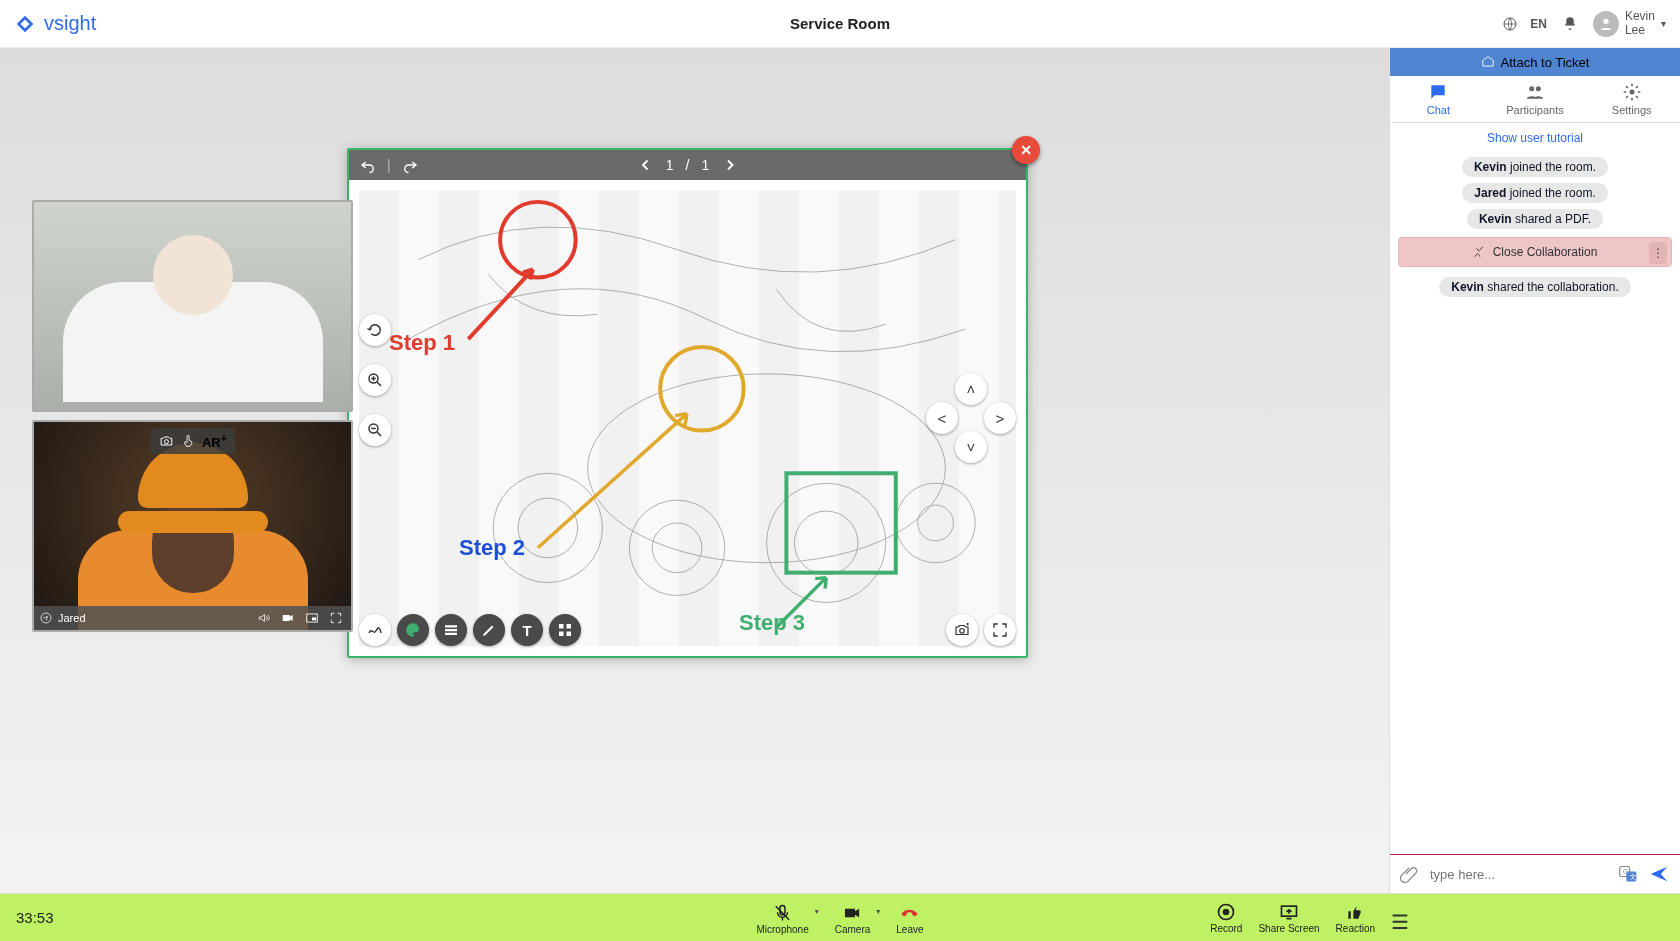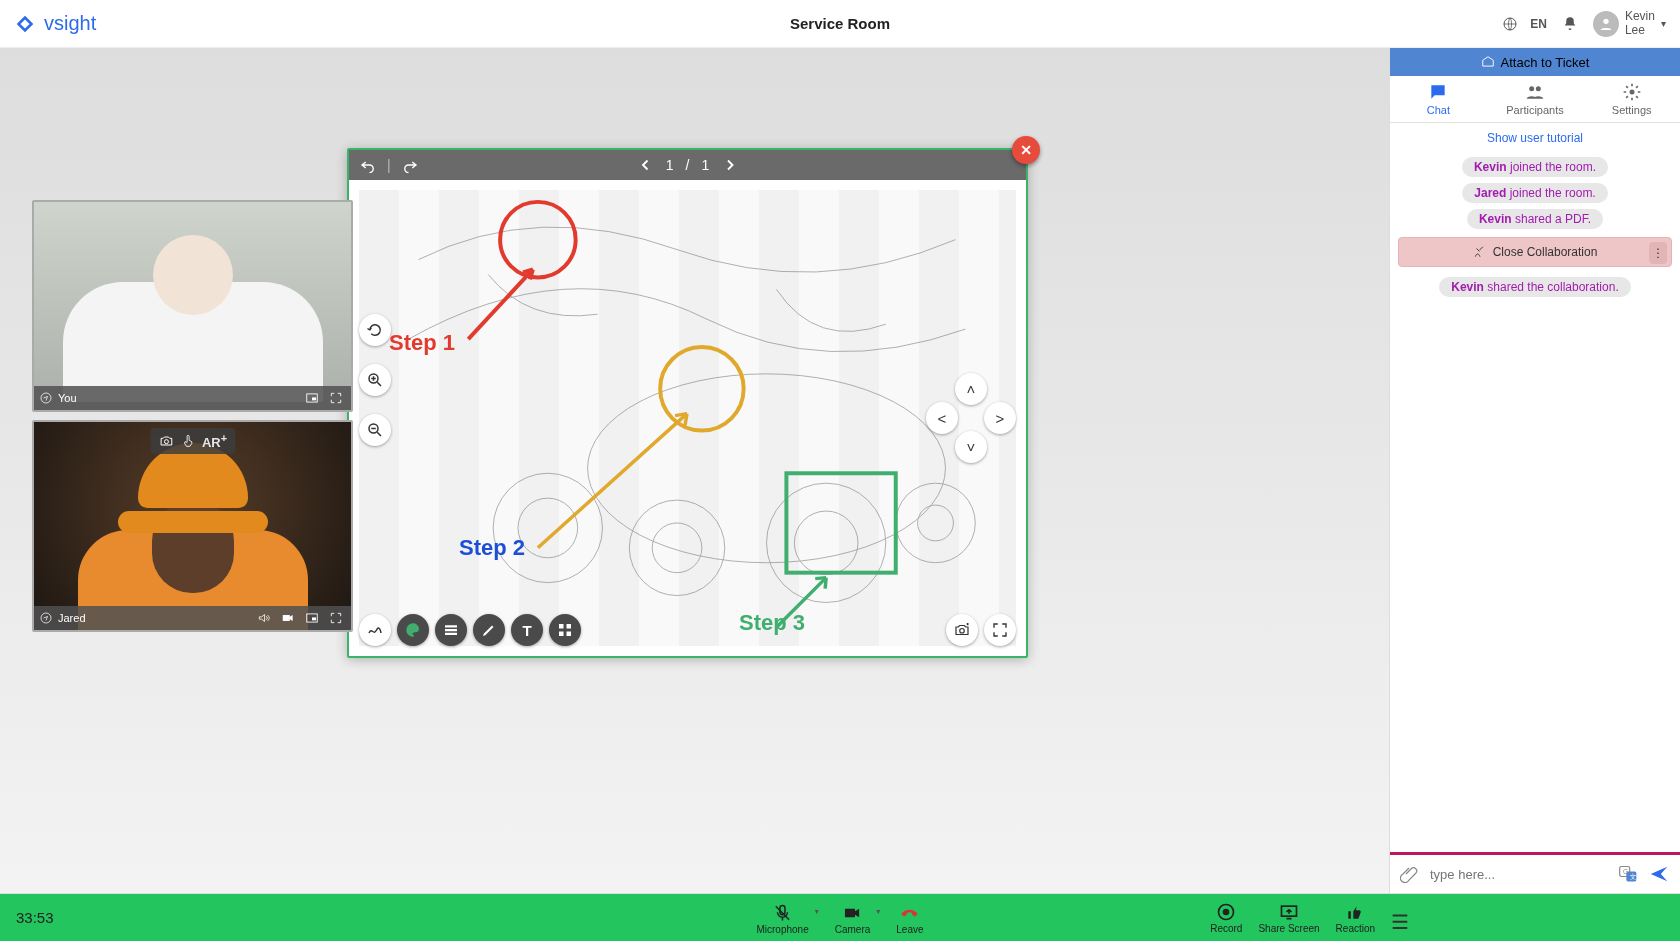--- a/index.html
+++ b/index.html
@@ -34,21 +34,21 @@
   .stage{flex:1 1 auto;position:relative;background:linear-gradient(180deg,#ddd,#f3f3f3);overflow:hidden;}
   aside.side{flex:0 0 var(--side-w);display:flex;flex-direction:column;border-left:1px solid #ddd;background:#fff;}
 
   
   .tiles{position:absolute;left:32px;top:152px;width:321px;display:flex;flex-direction:column;gap:8px;z-index:6;}
   .tile{position:relative;border:2px solid #aaa;border-radius:2px;overflow:hidden;background:#777;height:212px;}
   .tile-img{position:absolute;inset:0;}
   .tile-bar{position:absolute;left:0;right:0;bottom:0;height:24px;background:rgba(80,80,80,.85);display:flex;align-items:center;gap:6px;padding:0 6px;color:#fff;font-size:11px;}
   .tile-bar .spacer{flex:1;}
   .tile-bar .ico{width:18px;height:18px;display:flex;align-items:center;justify-content:center;}
-  .tile-top{position:absolute;top:6px;left:50%;transform:translateX(-50%);display:flex;gap:6px;background:rgba(60,60,60,.85);border-radius:4px;padding:4px 8px;color:#e5e5e5;font-size:13px;align-items:center;}
+  .tile-top{position:absolute;top:6px;left:50%;transform:translateX(-50%);display:flex;gap:6px;background:rgba(60,60,60,.85);border-radius:4px;padding:4px 8px;color:#000000;font-size:13px;align-items:center;}
   .ar-plus{font-weight:600;}
 
   
   .portrait-a{background:linear-gradient(#cfd4cd,#aab0a9);}
   .portrait-a::after{content:"";position:absolute;left:50%;top:16%;transform:translateX(-50%);width:80px;height:80px;border-radius:50%;background:#f1e3d6;}
   .portrait-a::before{content:"";position:absolute;left:50%;bottom:8px;transform:translateX(-50%);width:260px;height:120px;border-radius:60px 60px 0 0;background:#f4f4f4;}
   .portrait-b{background:radial-gradient(circle at 50% 40%,#593e28 0,#221a14 90%);}
   .helmet{position:absolute;left:50%;top:10%;transform:translateX(-50%);width:110px;height:65px;border-radius:60px 60px 10px 10px;background:#e38a1e;}
   .helmet-brim{position:absolute;left:50%;top:43%;transform:translateX(-50%);width:150px;height:22px;border-radius:12px;background:#e38a1e;}
   .face-b{position:absolute;left:50%;top:38%;transform:translateX(-50%);width:82px;height:92px;border-radius:40px;background:#5d3e2a;}
@@ -88,32 +88,32 @@
   .gold{color:#1d4ed8;}
   .green{color:#3fae6f;}
 
   
   .attach{background:var(--lightblue);color:#000000;height:28px;display:flex;align-items:center;justify-content:center;gap:6px;font-size:13px;}
   .tabs{display:flex;border-bottom:1px solid #e2e2e2;}
   .tab{flex:1;display:flex;flex-direction:column;align-items:center;gap:2px;padding:6px 0;font-size:11px;color:#666;}
   .tab.active{color:var(--blue);}
   .tab .ti{font-size:18px;}
   .tutorial{text-align:center;font-size:12px;color:var(--blue);padding:8px 0;}
-  .feed{display:flex;flex-direction:column;gap:6px;align-items:center;padding:4px 8px;font-size:12px;color:#a21caf;text-align:right;}
+  .feed{display:flex;flex-direction:column;gap:6px;align-items:center;padding:4px 8px;font-size:12px;color:#0f172a;text-align:right;}
   .chip{background:var(--chip);border-radius:12px;padding:3px 12px;display:inline-block;}
   .chip strong{font-weight:600;}
   .close-collab{display:flex;align-items:center;justify-content:center;gap:6px;background:var(--pink);border:1px solid #e3b4b6;border-radius:4px;height:30px;margin:4px 8px 0 8px;font-size:12px;color:#333;position:relative;}
   .close-collab .dots{position:absolute;right:4px;top:4px;width:18px;height:22px;border-radius:4px;background:#e3b4b6;display:flex;align-items:center;justify-content:center;}
-  .chat-input{margin-top:auto;display:flex;align-items:center;gap:10px;padding:8px 10px;border-top:3px solid #be185d;}
+  .chat-input{margin-top:auto;display:flex;align-items:center;gap:10px;padding:8px 10px;border-top:1px solid #be185d;}
   .chat-input input{flex:1;border:none;outline:none;font-size:13px;color:#444;background:transparent;}
   .clip,.trans,.send{color:#888;display:flex;align-items:center;}
   .send{color:var(--blue);}
 
   
-  footer.bottom{height:var(--footer-h);flex:0 0 auto;border-top:1px solid #ddd;display:flex;align-items:center;padding:0 16px;position:relative;background:#22c55e;}
+  footer.bottom{height:var(--footer-h);flex:0 0 auto;border-top:1px solid #ddd;display:flex;align-items:center;padding:0 16px;position:relative;background:#bef264;}
   .timer{font-size:15px;color:#222;}
   .fb-center{position:absolute;left:50%;transform:translateX(-50%);display:flex;gap:26px;align-items:flex-end;}
   .fb-right{position:absolute;right:calc(var(--side-w) + 20px);display:flex;gap:16px;align-items:flex-end;}
   .fb-item{display:flex;flex-direction:column;align-items:center;gap:1px;color:#222;font-size:10px;}
   .fb-item .fi{font-size:18px;line-height:1;}
   .fb-item.red .fi{color:#d33;}
   .tiny-caret{position:absolute;right:-10px;top:4px;font-size:8px;color:#555;}
   .more{font-size:20px;color:#333;}
 
   svg{display:block;}
@@ -158,41 +158,20 @@
 </header>
 
 <div class="body">
 
   <div class="stage">
 
     <div class="tiles">
 
       <div class="tile">
         <div class="tile-img portrait-a"></div>
-        <div class="tile-bar">
-          <span>
-            <svg width="12" height="12" viewBox="0 0 24 24">
-                <circle cx="12" cy="12" r="10" fill="none" stroke="#fff" stroke-width="1.5"></circle>
-                <path d="M7 12l8-3-3 8" fill="none" stroke="#fff" stroke-width="1.5"></path>
-              </svg>
-          </span>
-          <span>You</span>
-          <span class="spacer"></span>
-          <span class="ico">
-              <svg width="14" height="14" viewBox="0 0 24 24">
-                <rect x="3" y="5" width="18" height="14" fill="none" stroke="#fff" stroke-width="1.5"></rect>
-                <rect x="12" y="11" width="7" height="5" fill="#fff"></rect>
-              </svg>
-            </span>
-          <span class="ico">
-              <svg width="14" height="14" viewBox="0 0 24 24">
-                <path d="M4 9V4h5M20 9V4h-5M4 15v5h5M20 15v5h-5" fill="none" stroke="#fff" stroke-width="1.5"></path>
-              </svg>
-            </span>
-        </div>
       </div>
 
       <div class="tile">
         <div class="tile-img portrait-b">
           <div class="vest"></div>
             <div class="face-b"></div>
             <div class="helmet-brim"></div>
             <div class="helmet"></div>
         </div>
         <div class="tile-top">

